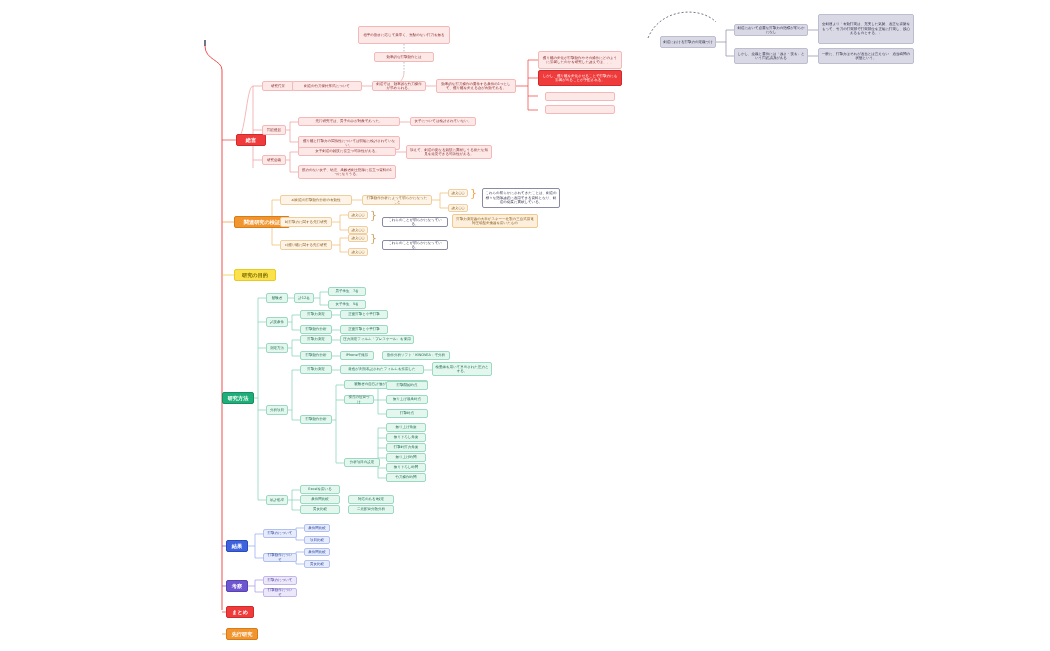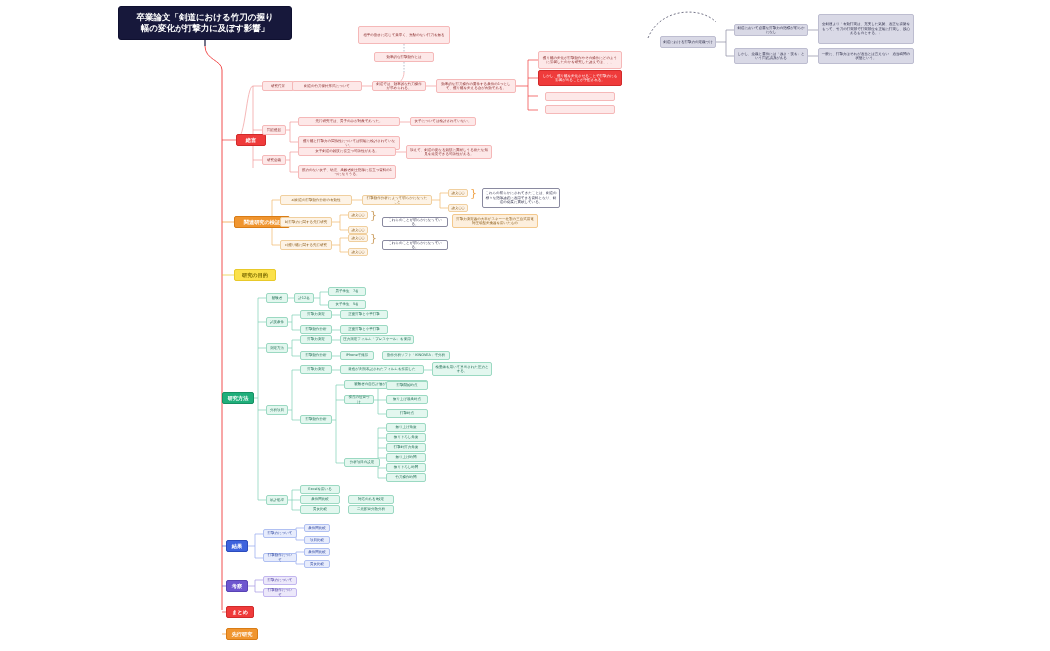--- a/index.html
+++ b/index.html
@@ -204,22 +204,20 @@
 
       <path d="M716 42 L726 42" stroke="#8a8aa0"></path>
       <path d="M726 30 L726 56" stroke="#8a8aa0"></path>
       <path d="M726 30 L734 30" stroke="#8a8aa0"></path>
       <path d="M726 56 L734 56" stroke="#8a8aa0"></path>
       <path d="M808 30 L818 30" stroke="#8a8aa0"></path>
       <path d="M808 56 L818 56" stroke="#8a8aa0"></path>
     </g>
   </svg>
 
-  <div class="node root" style="left:118px;top:6px;width:174px;height:34px;">卒業論文「剣道における竹刀の握り
-幅の変化が打撃力に及ぼす影響」</div>
 
   <div class="node bx red-b" style="left:358px;top:26px;width:92px;height:18px;">相手の動きに応じて素早く、無駄のない打刀を振る</div>
   <div class="node bx red-b" style="left:374px;top:52px;width:60px;height:10px;">効率的な打撃動作とは</div>
 
   <div class="node chip chip-red" style="left:236px;top:134px;width:30px;height:12px;">緒言</div>
 
   <div class="node bx red-b" style="left:262px;top:81px;width:32px;height:10px;">研究背景</div>
   <div class="node bx red-b" style="left:292px;top:81px;width:70px;height:10px;">剣道の竹刀保持形式について</div>
   <div class="node bx red-b" style="left:372px;top:81px;width:54px;height:10px;">剣道では、効率的な竹刀操作が求められる。</div>
   <div class="node bx red-b" style="left:436px;top:79px;width:80px;height:14px;">効率的な打刀操作の要件する条件の1つとして、握り幅を変える合が有効である。</div>

